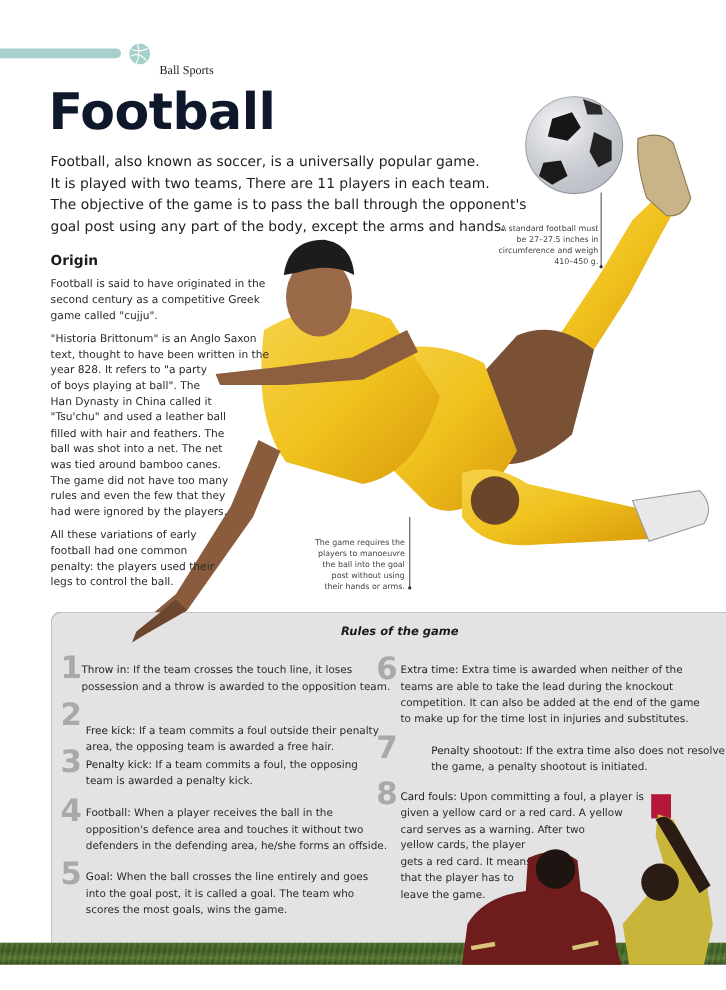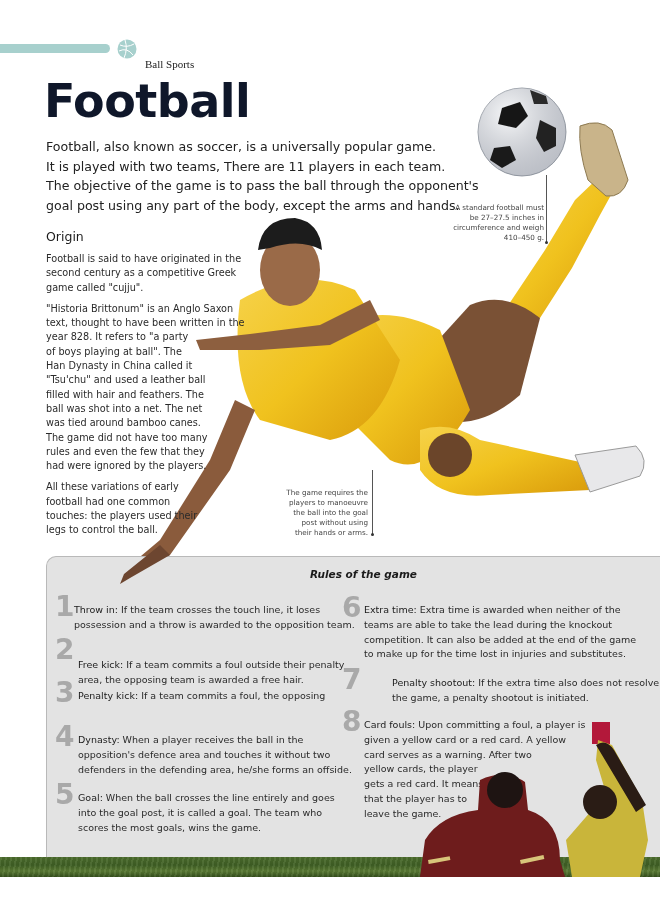--- a/index.html
+++ b/index.html
@@ -9,21 +9,21 @@
   
   .section-bar { position: absolute; left: 0; top: 44px; width: 110px; height: 9px; background: #a7d0cd; border-radius: 0 5px 5px 0; }
   .section-icon { position: absolute; left: 117px; top: 39px; width: 20px; height: 20px; }
   .section-label { position: absolute; left: 145px; top: 42px; font-size: 11px; color: #222; font-family: Liberation Serif, serif; margin-top: 16px; }
 
   .title { position: absolute; left: 44px; top: 78px; font-size: 46px; font-weight: bold; color: #0f172a; letter-spacing: -0.5px; font-family: "DejaVu Sans", sans-serif; line-height: 1; }
 
   .intro { position: absolute; left: 46px; top: 137px; width: 420px; font-size: 12.6px; line-height: 19.5px; color: #222; }
   .intro span { display: block; white-space: nowrap; }
 
-  .origin-heading { position: absolute; left: 46px; top: 229px; font-size: 12.5px; font-weight: normal; color: #1b1b1b; }
+  .origin-heading { position: absolute; left: 46px; top: 229px; font-size: 12.5px; font-weight: bold; color: #1b1b1b; }
   .origin-text { position: absolute; left: 46px; top: 252px; font-size: 9.7px; line-height: 14.3px; color: #2a2a2a; }
   .origin-text .line { display: block; white-space: nowrap; }
   .origin-text .gap { height: 7px; }
 
   .callout { position: absolute; font-size: 7.2px; line-height: 10px; color: #444; text-align: right; white-space: nowrap; }
   .callout .line { display: block; }
   .callout-ball { left: 443px; top: 203px; width: 101px; }
   .callout-game { left: 278px; top: 488px; width: 90px; }
   .vline { position: absolute; width: 1px; background: #555; }
   .dot { position: absolute; width: 3px; height: 3px; background: #333; border-radius: 50%; }
@@ -120,21 +120,21 @@
   <span class="line">"Tsu'chu" and used a leather ball</span>
   <span class="line">filled with hair and feathers. The</span>
   <span class="line">ball was shot into a net. The net</span>
   <span class="line">was tied around bamboo canes.</span>
   <span class="line">The game did not have too many</span>
   <span class="line">rules and even the few that they</span>
   <span class="line">had were ignored by the players.</span>
   <span class="line gap"></span>
   <span class="line">   All these variations of early</span>
   <span class="line">football had one common</span>
-  <span class="line">touches: the players used their</span>
+  <span class="line">penalty: the players used their</span>
   <span class="line">legs to control the ball.</span>
 </div>
 
 <div class="vline" style="left:546px; top:175px; height:68px;"></div>
 <div class="dot" style="left:545px; top:241px;"></div>
 <div class="callout callout-ball">
   <span class="line">A standard football must</span>
   <span class="line">be 27–27.5 inches in</span>
   <span class="line">circumference and weigh</span>
   <span class="line">410–450 g.</span>
@@ -166,25 +166,26 @@
 
 <div class="numeral" style="left:55px; top:636px;">2</div>
 <div class="rule" style="left:78px; top:640px;margin-top:18px;">
   <span class="line"><span class="label">Free kick:</span><span> If a team commits a foul outside their penalty</span></span>
   <span class="line">area, the opposing team is awarded a free hair.</span>
 </div>
 
 <div class="numeral" style="left:55px; top:679px;">3</div>
 <div class="rule" style="left:78px; top:689px;">
   <span class="line"><span class="label">Penalty kick:</span><span> If a team commits a foul, the opposing</span></span>
+  <span class="line">team is awarded a penalty kick.</span>
 </div>
 
 <div class="numeral" style="left:55px; top:723px;">4</div>
 <div class="rule" style="left:78px; top:733px;">
-  <span class="line"><span class="label">Dynasty:</span><span> When a player receives the ball in the</span></span>
+  <span class="line"><span class="label">Football:</span><span> When a player receives the ball in the</span></span>
   <span class="line">opposition's defence area and touches it without two</span>
   <span class="line">defenders in the defending area, he/she forms an offside.</span>
 </div>
 
 <div class="numeral" style="left:55px; top:781px;">5</div>
 <div class="rule" style="left:78px; top:791px;">
   <span class="line"><span class="label">Goal:</span><span> When the ball crosses the line entirely and goes</span></span>
   <span class="line">into the goal post, it is called a goal. The team who</span>
   <span class="line">scores the most goals, wins the game.</span>
 </div>

